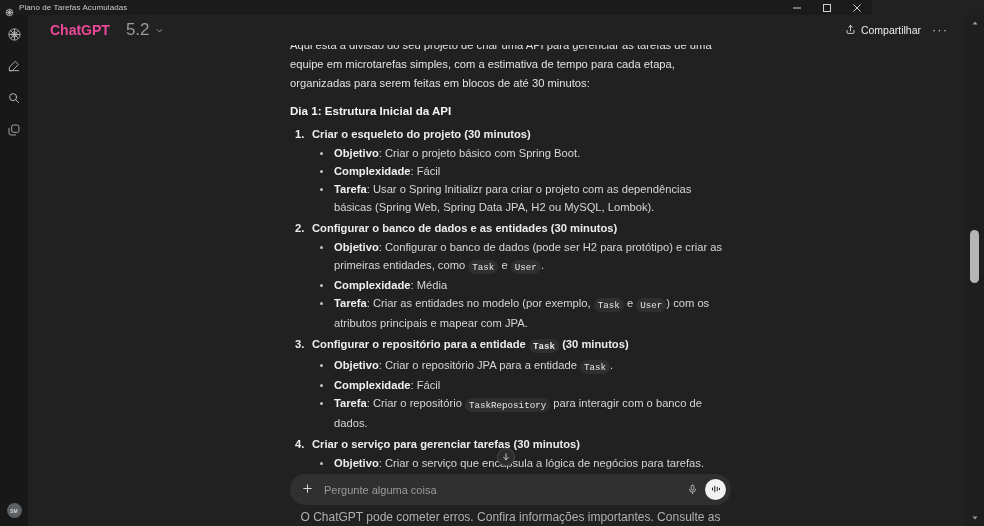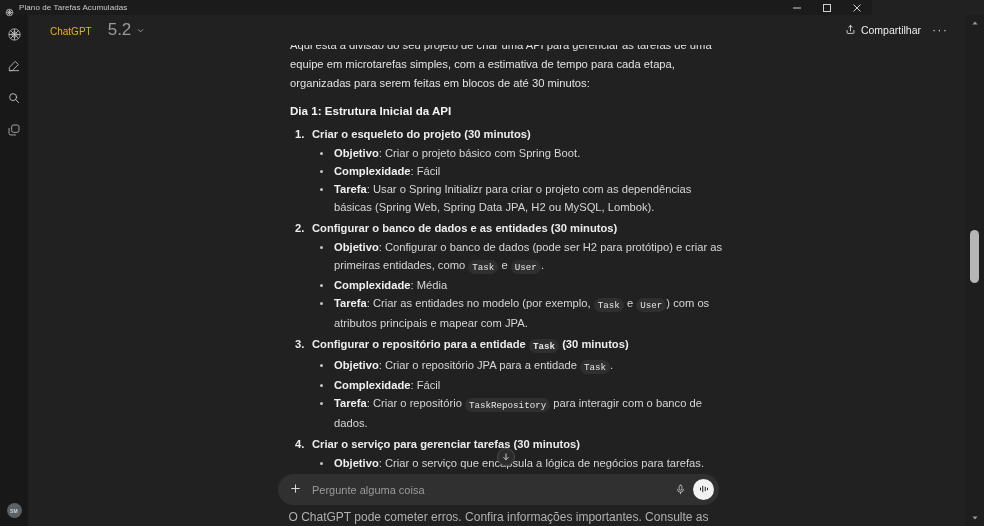--- a/index.html
+++ b/index.html
@@ -51,21 +51,21 @@
   }
 
   
   .appheader {
     position: absolute; top: 15px; left: 28px; width: 937px; height: 30px;
     display: flex; align-items: center;
     background: #212121;
     z-index: 25;
   }
   .brand { display: flex; align-items: baseline; gap: 4px; margin-left: 22px; }
-  .brand-name { font-size: 10px; color: #eab308; font-weight: normal; }
+  .brand-name { font-size: 14px; color: #ec4899; font-weight: bold; }
   .brand-ver  { font-size: 17px; color: #9a9a9a; padding-left: 12px; }
   .brand-chev { margin-left: 1px; color: #9a9a9a; display: flex; align-items: center; align-self: center; }
   .header-right { margin-left: auto; display: flex; align-items: center; margin-right: 14px; }
   .share-btn {
     display: flex; align-items: center; gap: 5px;
     padding: 4px 8px; border-radius: 14px;
     color: #ececec; font-size: 10.5px;
   }
   .dots-btn {
     width: 22px; height: 22px; border-radius: 50%;
@@ -127,21 +127,21 @@
   .scrolldown {
     position: absolute; left: 497px; top: 448px;
     width: 18px; height: 18px; border-radius: 50%;
     border: 1px solid #4a4a4a; background: #2c2c2c;
     display: flex; align-items: center; justify-content: center;
     color: #e0e0e0; z-index: 20;
   }
 
   
   .composer-wrap {
-    position: absolute; left: 16px; bottom: 0; width: 937px; height: 60px;
+    position: absolute; left: 28px; bottom: 0; width: 937px; height: 60px;
     background: linear-gradient(to bottom, rgba(33,33,33,0) 0%, #212121 26%, #212121 100%);
     z-index: 22;
   }
   .composer {
     position: absolute; left: 262px; top: 8px; width: 441px; height: 31px;
     background: #303030; border-radius: 17px;
     display: flex; align-items: center;
   }
   .plus-btn {
     width: 22px; height: 22px; margin-left: 6px; flex: none;

